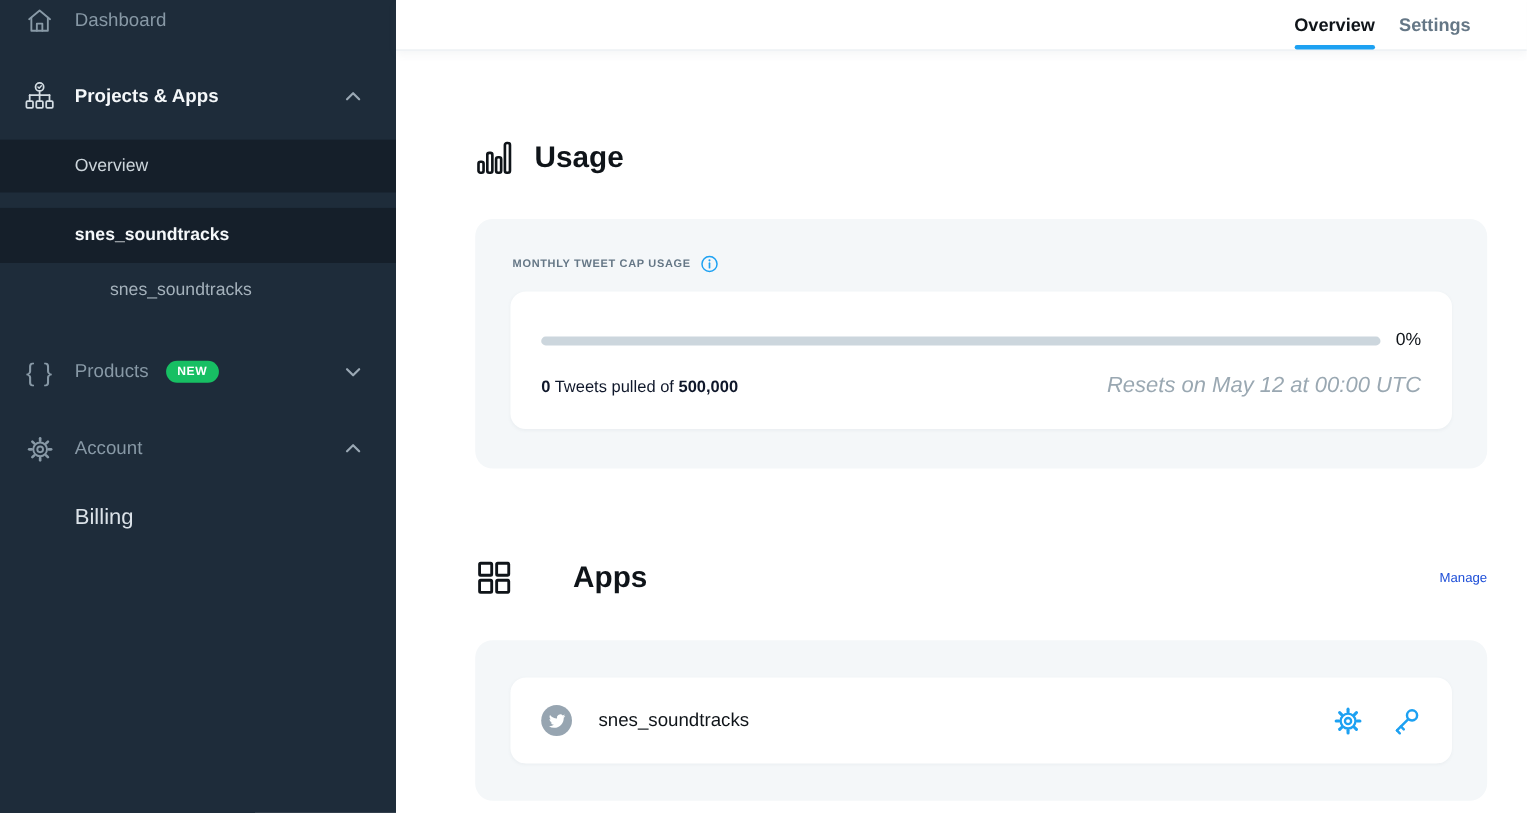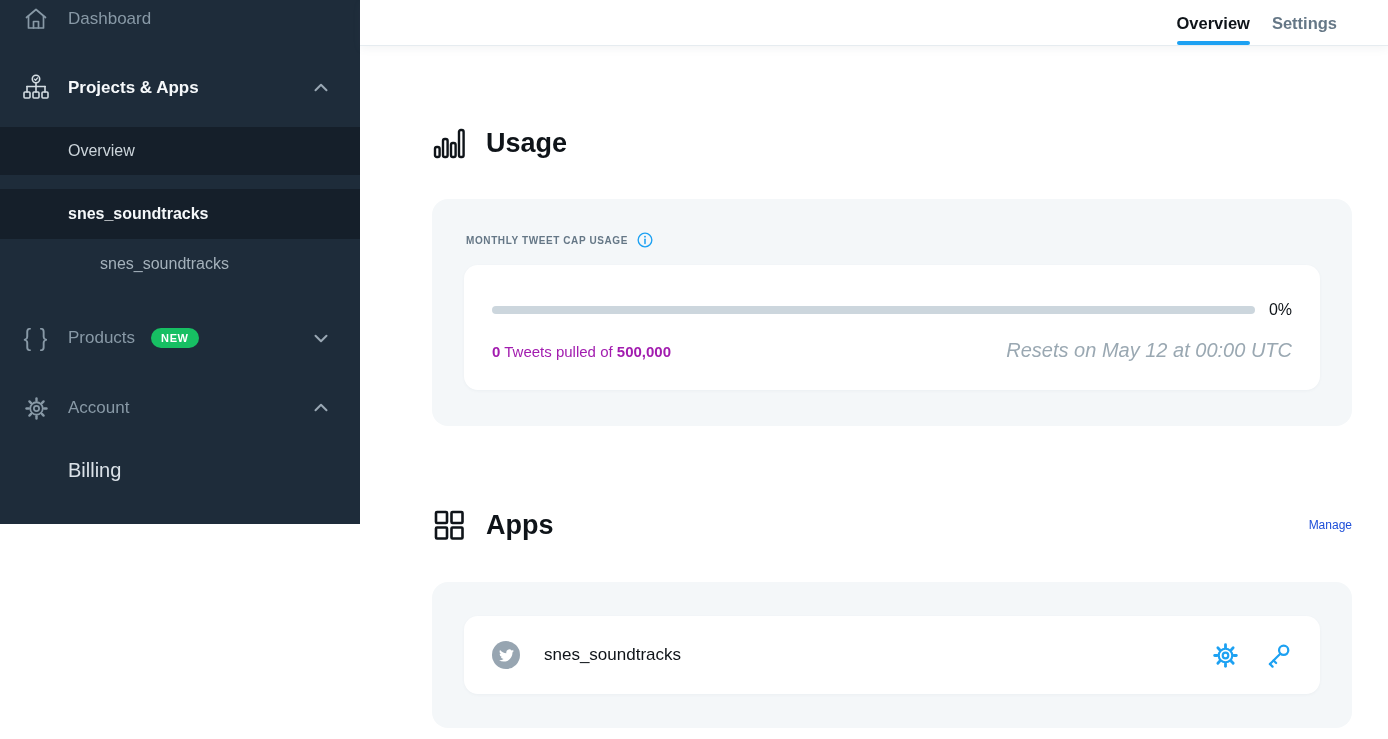--- a/index.html
+++ b/index.html
@@ -8,21 +8,21 @@
     font-family: "Liberation Sans", sans-serif;
     background: #ffffff;
     display: flex;
     color: #0f1419;
   }
 
   
   .sidebar {
     width: 360px;
     flex-shrink: 0;
-    height: 524px;
+    height: 739px;
     background: #1e2c3a;
     overflow: hidden;
   }
   .nav-row {
     display: flex;
     align-items: center;
     padding: 0 28px 0 20px;
     cursor: pointer;
   }
   .nav-icon {
@@ -113,21 +113,21 @@
   }
 
   .content { flex: 1; background: #ffffff; }
 
   .section-heading {
     display: flex;
     align-items: center;
     margin: 0 36px 0 72px;
   }
   .usage-heading { margin-top: 80px; }
-  .apps-heading { margin-top: 82px; }
+  .apps-heading { margin-top: 82px; gap: 35px; }
   .heading-icon { width: 34px; height: 34px; color: #0f1419; display: flex; }
   .heading-icon svg { width: 34px; height: 34px; }
   .section-heading h2 {
     margin-left: 20px;
     font-size: 27px;
     font-weight: 700;
     color: #0f1419;
   }
   .manage-link {
     margin-left: auto;
@@ -176,21 +176,21 @@
   .progress-fill { height: 100%; background: #1da1f2; width: 0%; }
   .progress-pct { margin-left: 14px; font-size: 16px; color: #0f1419; }
 
   .meta-row {
     display: flex;
     justify-content: space-between;
     align-items: baseline;
     margin-top: 20px;
     font-size: 15px;
   }
-  .meta-left { color: #a21caf; }
+  .meta-left { color: #0f172a; }
   .meta-left .bold { font-weight: 700; }
   .meta-resets { color: #9aa8b2; font-style: italic; font-size: 20px; }
 
   .app-row {
     display: flex;
     align-items: center;
     padding: 25px 28px;
   }
   .app-avatar {
     width: 28px; height: 28px;

